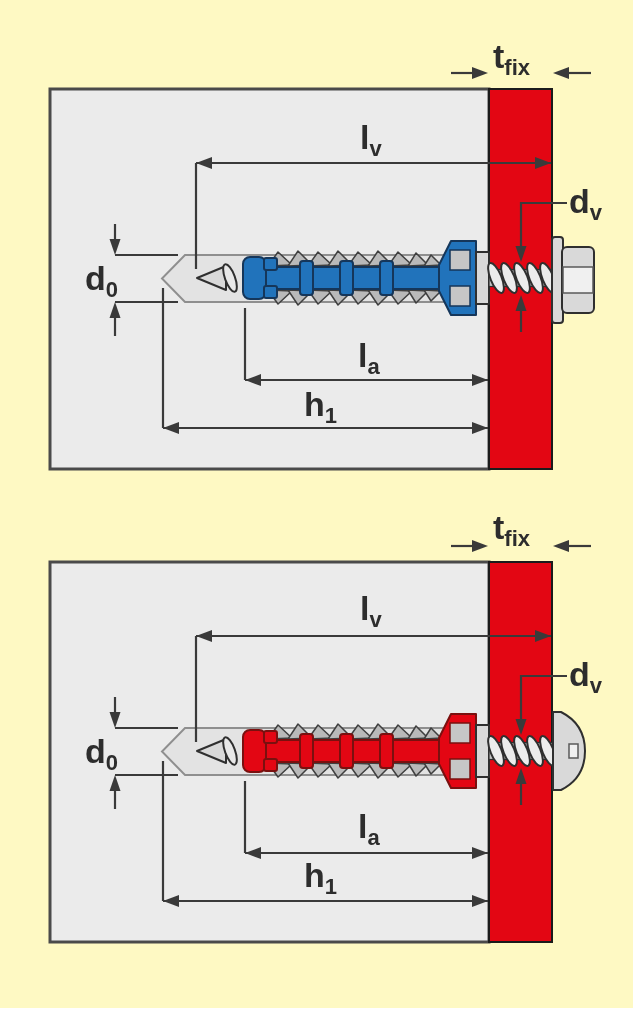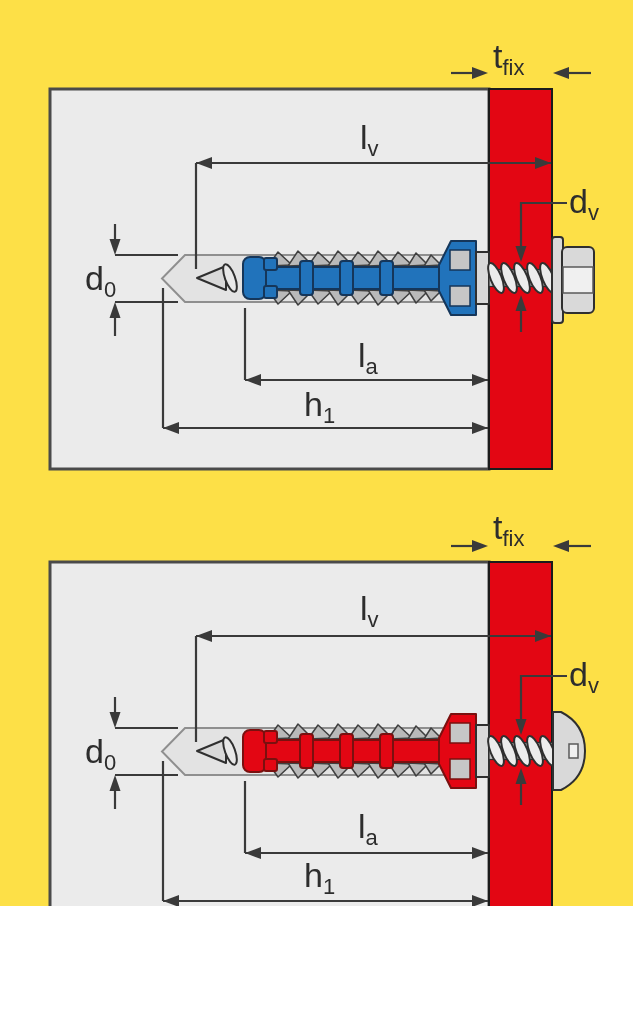--- a/index.html
+++ b/index.html
@@ -1,17 +1,17 @@
 <!DOCTYPE html>
 <html style="--wall: #ebebeb; --wall_border: #4a4a4a; --plate: #e30613; --plate_border: #1b1b1b; --hole: #e3e3e3; --hole_border: #8f8f8f; --metal: #d9d9d9; --metal_dark: #2f2f2f; --fin: #b9b9b9; --fin_dark: #3f3f3f; --line: #3a3a3a; --text: #2d2d2d; --anchor_blue: #2173bb; --anchor_blue_dark: #15365a; --anchor_red: #e30613; --anchor_red_dark: #7a100f;"><head>
 <meta charset="utf-8">
 <style>
   html,body{margin:0;padding:0;background:#fff;}
-  .page{position:relative;width:633px;height:906px;background:#fde047;overflow:hidden;
-        font-family:"Liberation Sans",sans-serif;}
+  .page{position:relative;width:633px;height:1008px;background:#fef9c3;overflow:hidden;
+        font-family:"Liberation Sans",sans-serif;font-weight:bold;}
   svg{position:absolute;left:0;top:0;}
 
   
   .wall   {fill:var(--wall);stroke:var(--wall_border);stroke-width:3;}
   .plate  {fill:var(--plate);stroke:var(--plate_border);stroke-width:2;}
   .hole   {fill:var(--hole);stroke:var(--hole_border);stroke-width:2;}
   .metal  {fill:var(--metal);stroke:var(--metal_dark);stroke-width:2;stroke-linejoin:round;}
   .metal-lt {fill:#f0f0f0;stroke:#5a5a5a;stroke-width:1.5;}
   .metal-lt2{fill:#e8e8e8;stroke:var(--metal_dark);stroke-width:2;}
   .shaft  {fill:#c2c2c2;stroke:#2f2f2f;stroke-width:1.2;}

